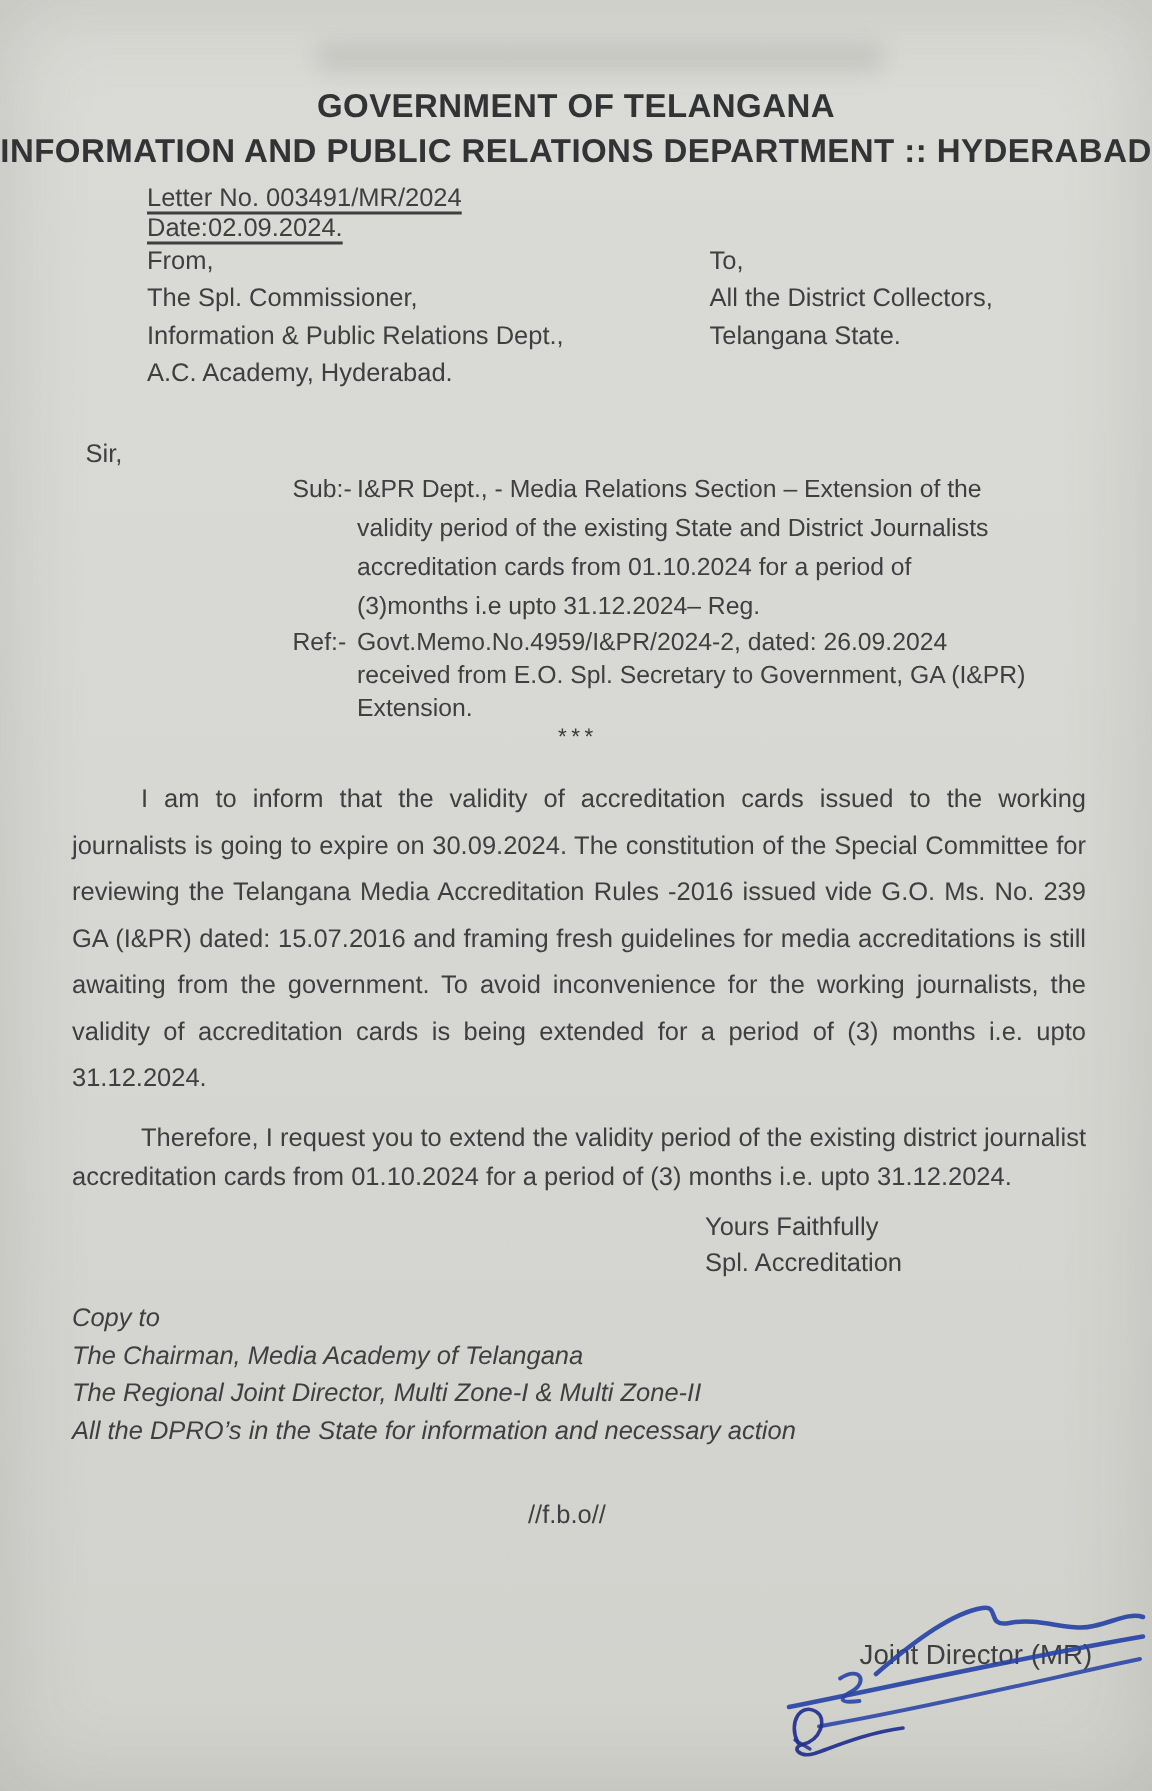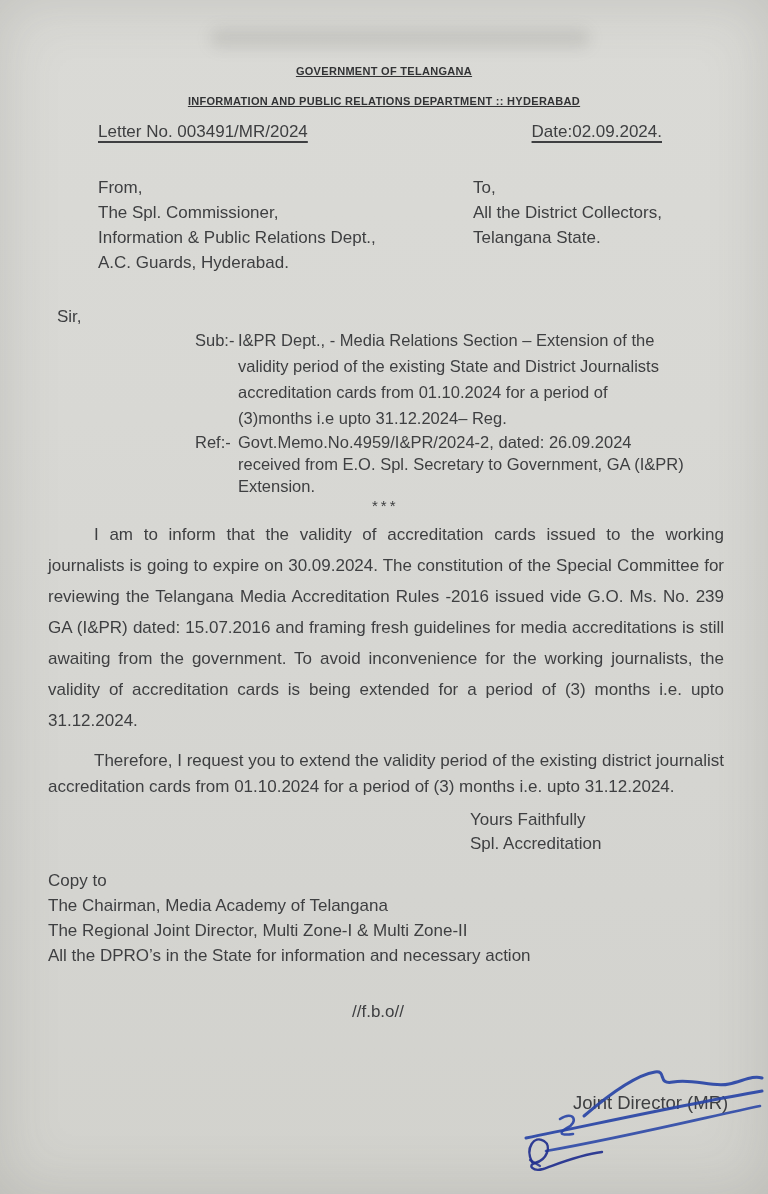--- a/index.html
+++ b/index.html
@@ -22,70 +22,70 @@
   .bleed {
     position: absolute; left: 210px; top: 28px;
     width: 380px; height: 20px;
     background: rgba(110,110,105,0.16);
     filter: blur(7px);
     border-radius: 10px;
   }
   .doc-header { text-align: center; line-height: 30px; }
   .doc-header .h1 {
     font-weight: bold;
-    font-size: 11px;
+    font-size: 22px;
     letter-spacing: 0.3px;
     color: #323335;
-    text-decoration: underline;
   }
   .meta-row {
     margin-top: 6px;
     height: 22px;
     padding: 0 106px 0 98px;
     display: flex;
     justify-content: space-between;
     font-size: 17px;
+    flex-direction: column;
   }
   .u {
     text-decoration: underline;
     text-underline-offset: 4px;
     text-decoration-thickness: 1.5px;
   }
-  .addr-row { margin-top: 31px; display: flex; font-size: 17px; line-height: 25px; }
+  .addr-row { margin-top: 17px; display: flex; font-size: 17px; line-height: 25px; }
   .addr-from { margin-left: 98px; width: 340px; }
   .addr-to { margin-left: 35px; }
   .salutation { margin-top: 32px; margin-left: 57px; font-size: 17px; height: 20px; }
   .subref { margin-left: 195px; font-size: 16.5px; }
   .subref.sub { line-height: 26px; }
   .subref.ref { line-height: 22px; }
   .hang-label { display: inline-block; width: 43px; }
   .hang-cont { margin-left: 43px; }
   .stars {
     margin-left: 372px;
     height: 18px;
     font-size: 15px;
     letter-spacing: 3px;
     color: #3a3b3d;
   }
   .body-para {
-    margin: 4px 44px 0 48px;
+    margin: 16px 44px 0 48px;
     text-indent: 46px;
     text-align: justify;
     font-size: 17px;
     line-height: 31px;
   }
   .body-para.second { margin-top: 12px; line-height: 26px; }
   .signoff {
     margin-top: 8px;
     margin-left: 470px;
     width: 224px;
     font-size: 17px;
     line-height: 24px;
   }
-  .copyto { margin-top: 12px; margin-left: 48px; font-size: 17px; line-height: 25px; }
+  .copyto { margin-top: 12px; margin-left: 48px; font-size: 17px; line-height: 25px; font-style: italic; }
   .fbo { margin-top: 34px; margin-left: 352px; font-size: 17px; height: 22px; }
   .countersign {
     position: absolute;
     left: 516px; top: 1058px;
     width: 250px; height: 96px;
   }
   .cs-text {
     position: absolute;
     left: 57px; top: 34px;
     font-size: 18.5px;
@@ -114,21 +114,21 @@
   <div class="meta-row">
     <span class="u">Letter No. 003491/MR/2024</span>
     <span class="u">Date:02.09.2024.</span>
   </div>
 
   <div class="addr-row">
     <div class="addr-from">
       <div>From,</div>
       <div>The Spl. Commissioner,</div>
       <div>Information &amp; Public Relations Dept.,</div>
-      <div>A.C. Guards, Hyderabad.</div>
+      <div>A.C. Academy, Hyderabad.</div>
     </div>
     <div class="addr-to">
       <div>To,</div>
       <div>All the District Collectors,</div>
       <div>Telangana State.</div>
     </div>
   </div>
 
   <div class="salutation">Sir,</div>
 

